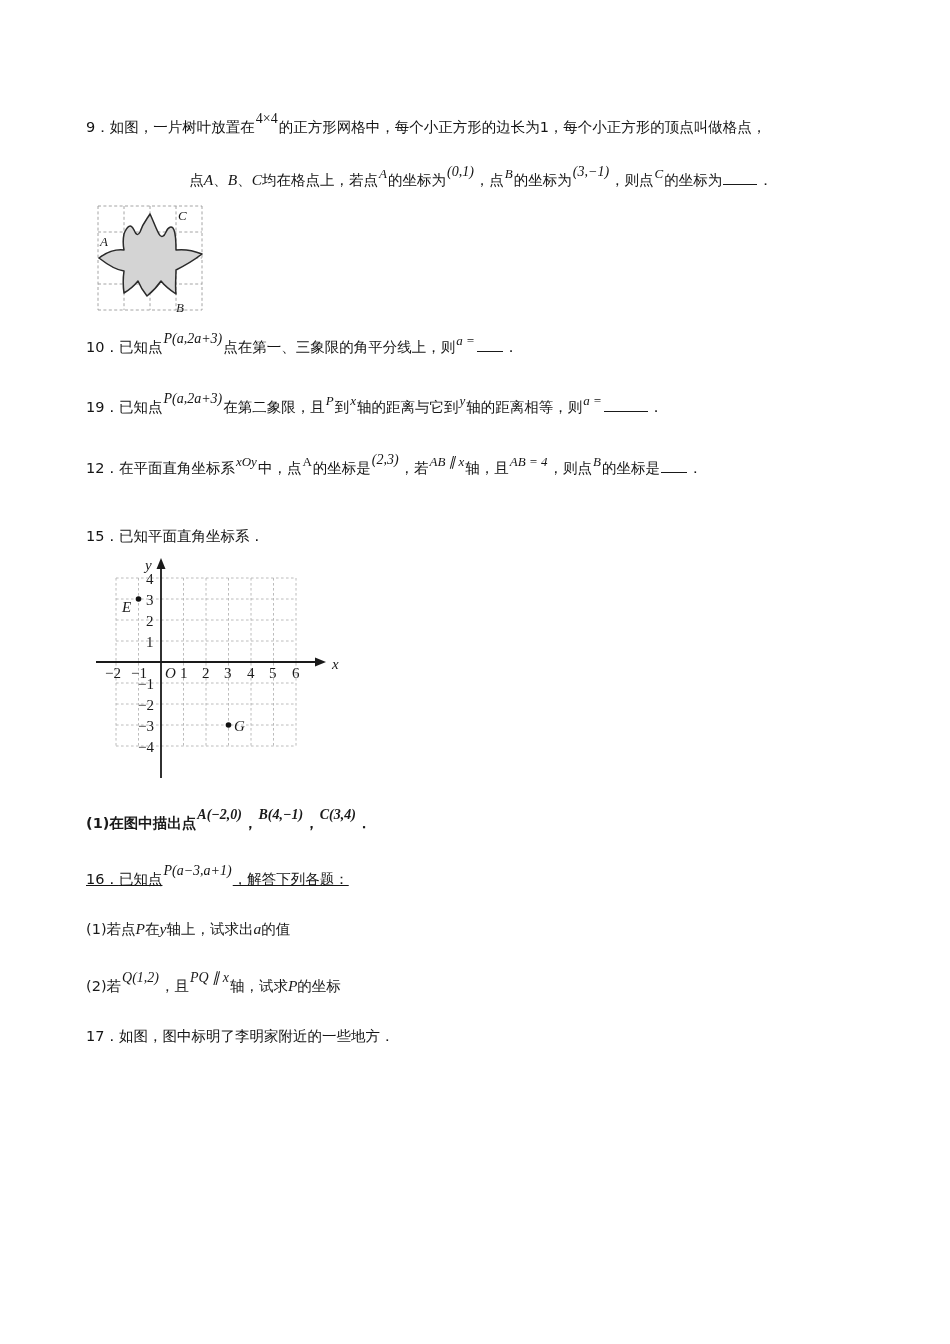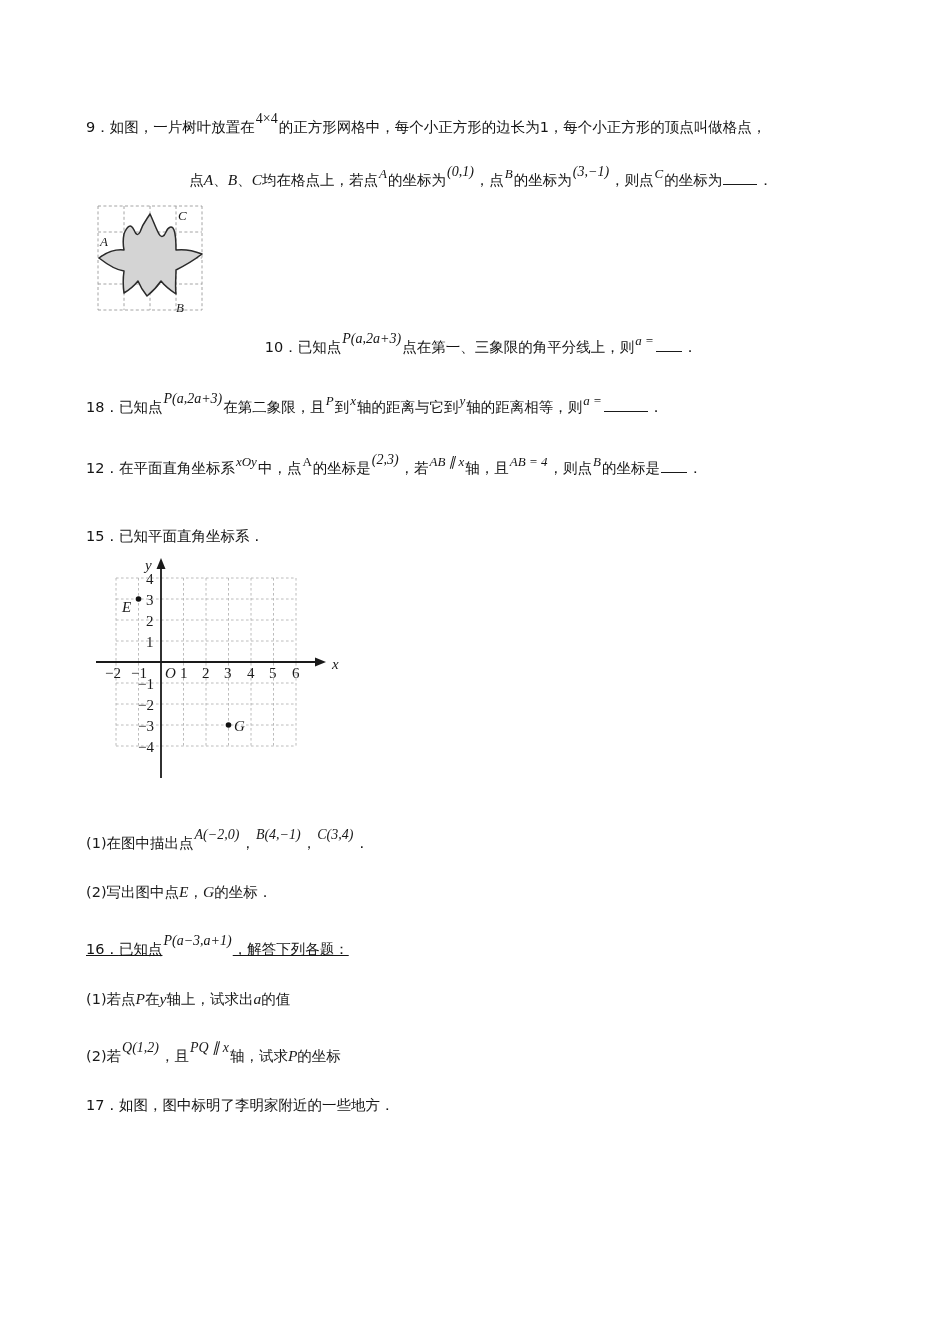--- a/index.html
+++ b/index.html
@@ -131,26 +131,26 @@
                C 40,84 35,88 30,91 C 29,84 29,76 30,69
                C 22,68 14,63 5,56 C 13,50 21,47 30,48
                C 29,43 29,37 30,32 Z" fill="#d4d4d4" stroke="#2a2a2a" stroke-width="1.5" stroke-linejoin="round"></path>
 
       <text x="6" y="44" font-family="Liberation Serif, serif" font-style="italic" font-size="13" fill="#1a1a1a">A</text>
       <text x="84" y="18" font-family="Liberation Serif, serif" font-style="italic" font-size="13" fill="#1a1a1a">C</text>
       <text x="82" y="110" font-family="Liberation Serif, serif" font-style="italic" font-size="13" fill="#1a1a1a">B</text>
     </svg>
   </div>
 
-  <div class="q" style="text-align:center;">
+  <div class="q" style="">
     <span class="cn">10．</span><span class="cn">已知点</span><span class="sup">P(a,2a+3)</span><span class="cn">点在第一、三象限的角平分线上，则</span><span class="supsm">a =</span><span class="blank b-sm"></span><span class="cn">．</span>
   </div>
 
   <div class="q">
-    <span class="cn">18．</span><span class="cn">已知点</span><span class="sup">P(a,2a+3)</span><span class="cn">在第二象限，且</span><span class="supsm">P</span><span class="cn">到</span><span class="supsm">x</span><span class="cn">轴的距离与它到</span><span class="supsm">y</span><span class="cn">轴的距离相等，则</span><span class="supsm">a =</span><span class="blank b-lg"></span><span class="cn">．</span>
+    <span class="cn">19．</span><span class="cn">已知点</span><span class="sup">P(a,2a+3)</span><span class="cn">在第二象限，且</span><span class="supsm">P</span><span class="cn">到</span><span class="supsm">x</span><span class="cn">轴的距离与它到</span><span class="supsm">y</span><span class="cn">轴的距离相等，则</span><span class="supsm">a =</span><span class="blank b-lg"></span><span class="cn">．</span>
   </div>
 
   <div class="q">
     <span class="cn">12．</span><span class="cn">在平面直角坐标系</span><span class="supsm">xOy</span><span class="cn">中，点</span><span class="supsm" style="font-style:normal;">A</span><span class="cn">的坐标是</span><span class="sup">(2,3)</span><span class="cn">，若</span><span class="supsm">AB ∥ x</span><span class="cn">轴，且</span><span class="supsm">AB = 4</span><span class="cn">，则点</span><span class="supsm">B</span><span class="cn">的坐标是</span><span class="blank b-sm"></span><span class="cn">．</span>
   </div>
 
 
 
   <div class="q" style="margin-bottom:8px;margin-top:44px;">
     <span class="cn">15．</span><span class="cn">已知平面直角坐标系．</span>
@@ -213,25 +213,22 @@
       </g>
 
       <circle cx="42.5" cy="43" r="2.8" fill="#111111"></circle>
       <text x="26" y="56" font-family="Liberation Serif, serif" font-style="italic" font-size="15" fill="#1a1a1a">E</text>
 
       <circle cx="132.5" cy="169" r="2.8" fill="#111111"></circle>
       <text x="138" y="175" font-family="Liberation Serif, serif" font-style="italic" font-size="15" fill="#1a1a1a">G</text>
     </svg>
   </div>
 
-  <div class="sub-q" style="margin-top:38px;">
+  <div class="sub-q" style="margin-top:18px;font-weight:bold;">
     <span class="cn">(1)</span><span class="cn">在图中描出点</span><span class="sup">A(−2,0)</span><span class="cn">，</span><span class="sup">B(4,−1)</span><span class="cn">，</span><span class="sup">C(3,4)</span><span class="cn">．</span>
-  </div>
-  <div class="sub-q">
-    <span class="cn">(2)</span><span class="cn">写出图中点</span><span class="it">E</span><span class="cn">，</span><span class="it">G</span><span class="cn">的坐标．</span>
   </div>
 
   <div class="q" style="margin-bottom:26px;text-decoration:underline;">
     <span class="cn">16．</span><span class="cn">已知点</span><span class="sup">P(a−3,a+1)</span><span class="cn">，解答下列各题：</span>
   </div>
   <div class="sub-q">
     <span class="cn">(1)</span><span class="cn">若点</span><span class="it">P</span><span class="cn">在</span><span class="it">y</span><span class="cn">轴上，试求出</span><span class="it">a</span><span class="cn">的值</span>
   </div>
   <div class="sub-q">
     <span class="cn">(2)</span><span class="cn">若</span><span class="sup">Q(1,2)</span><span class="cn">，且</span><span class="sup">PQ ∥ x</span><span class="cn">轴，试求</span><span class="it">P</span><span class="cn">的坐标</span>

